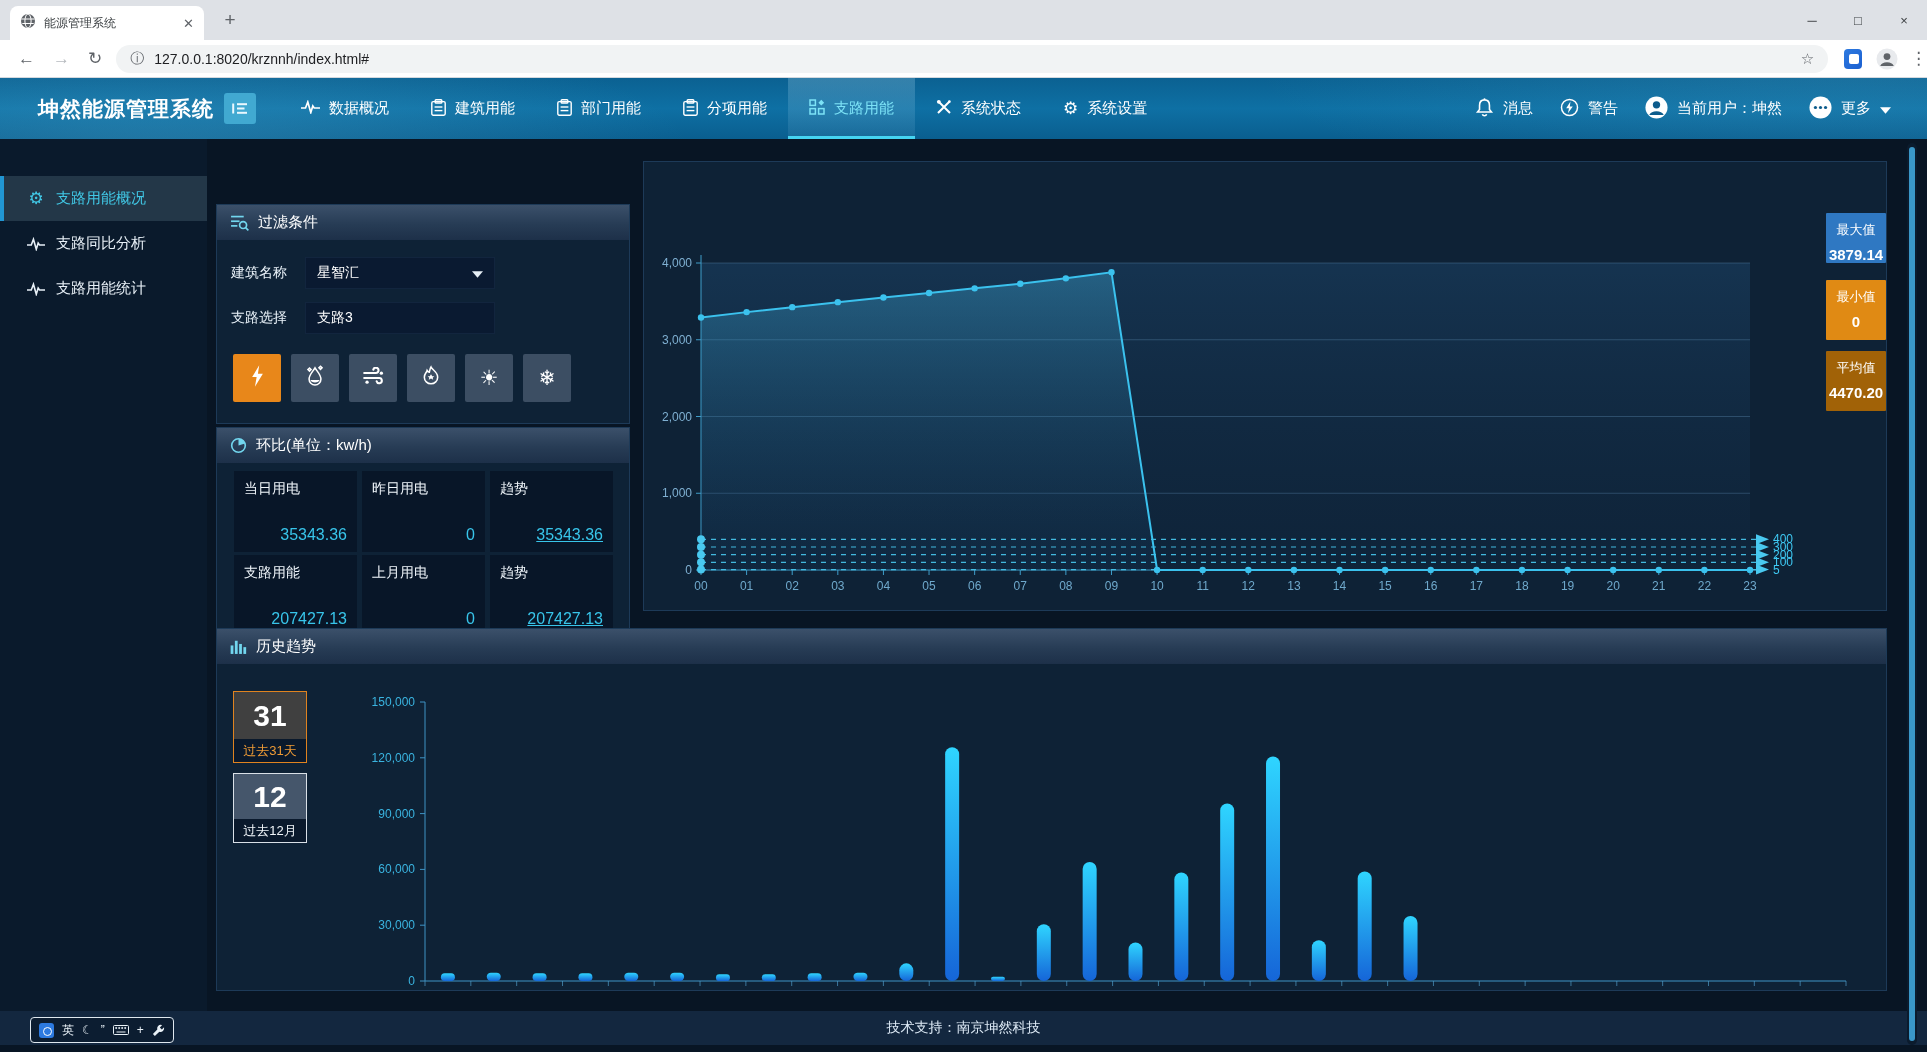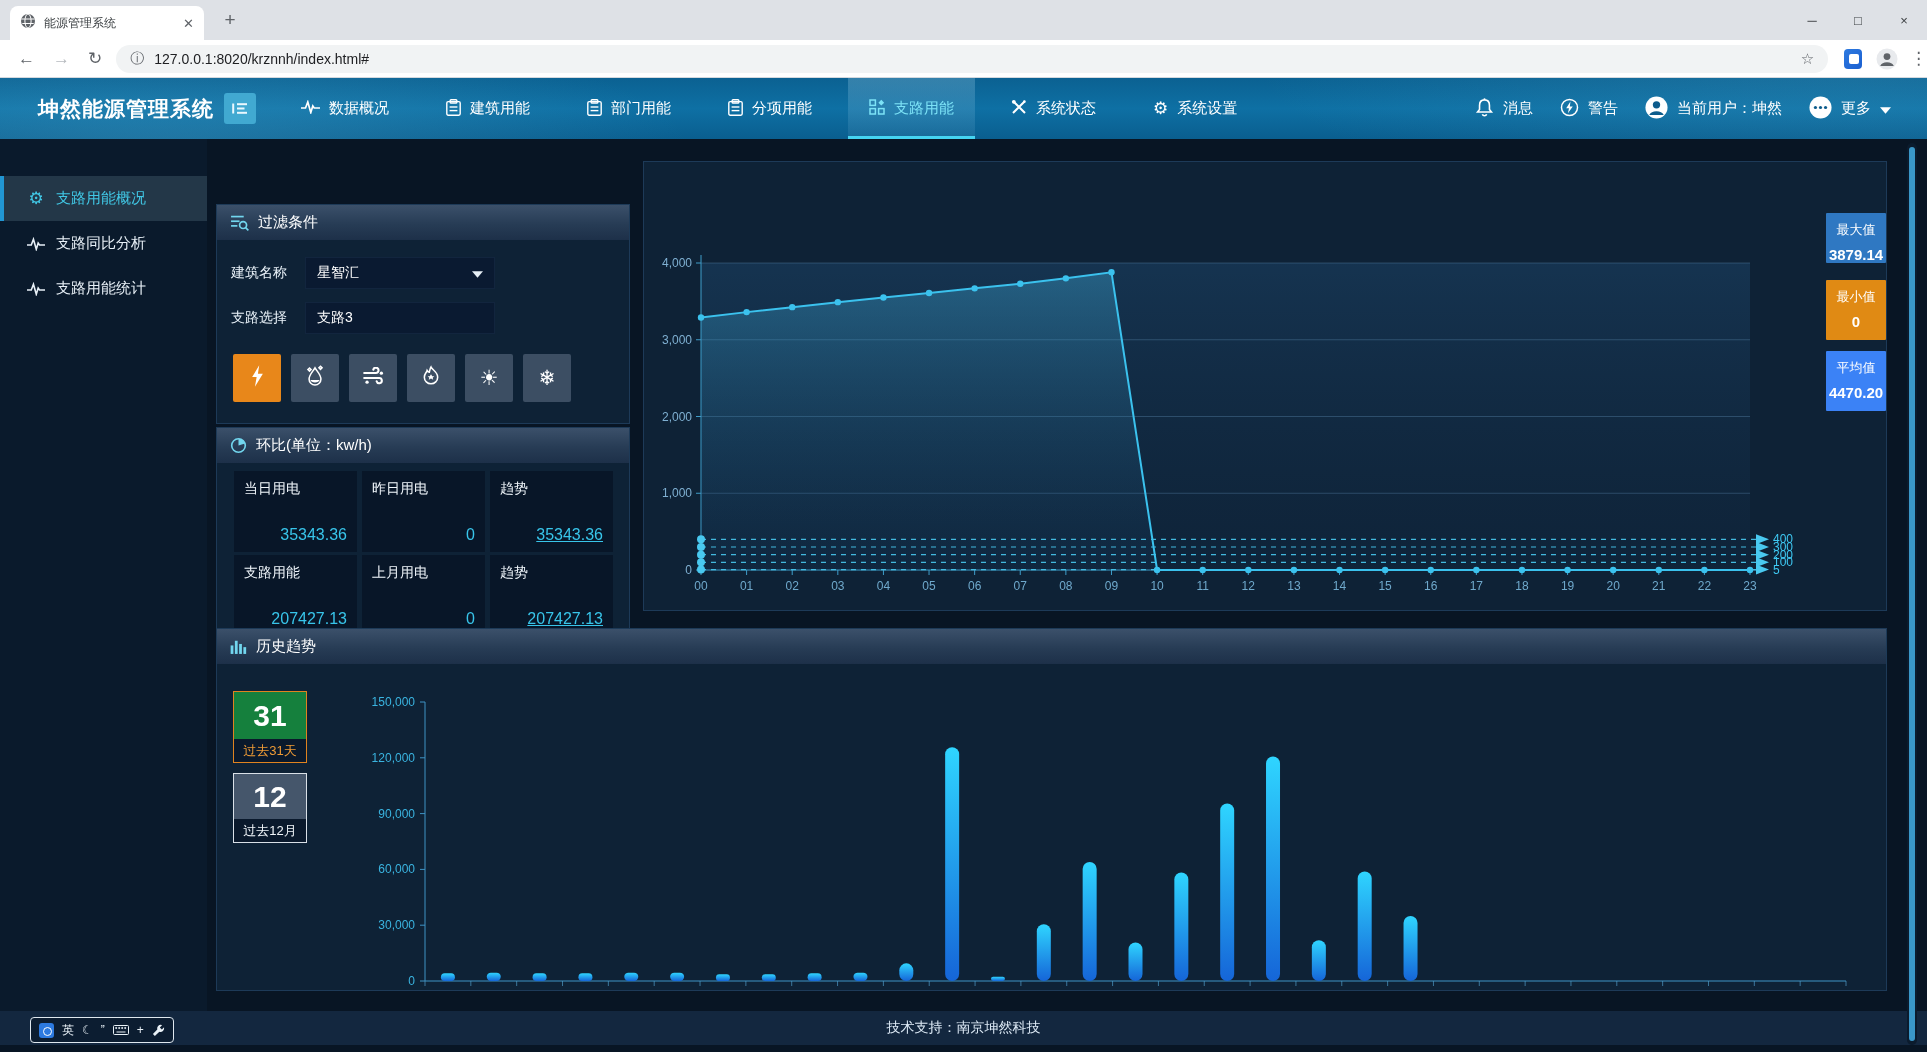--- a/index.html
+++ b/index.html
@@ -27,21 +27,21 @@
   .chrome-menu { margin-left:12px; color:#5f6368; font-size:17px; cursor:pointer; letter-spacing:0; }
 
   
   .navbar { position:absolute; left:0; top:78px; width:1927px; height:61px;
     background:linear-gradient(180deg,#0b6192 0%,#0e70a4 50%,#0a5e8f 100%); }
   .navbar::before { content:""; position:absolute; inset:0;
     background:radial-gradient(ellipse 900px 220px at 8% 120%, rgba(120,210,240,.22), transparent 60%),
                radial-gradient(ellipse 1000px 260px at 96% -30%, rgba(120,210,240,.15), transparent 60%); }
   .logo { position:absolute; left:38px; top:0; height:61px; display:flex; align-items:center; color:#fff; font-size:21px; font-weight:bold; letter-spacing:1px; }
   .nav-toggle { position:absolute; left:224px; top:15px; width:32px; height:31px; background:#41a9d1; border-radius:3px; color:#eaf8fe; display:flex; align-items:center; justify-content:center; cursor:pointer; }
-  .nav-items { position:absolute; left:280px; top:0; height:61px; display:flex;gap:15px; }
+  .nav-items { position:absolute; left:280px; top:0; height:61px; display:flex; }
   .nav-item { display:flex; align-items:center; gap:9px; padding:0 21px; color:#fff; font-size:15px; cursor:pointer; }
   .nav-item.active { background:linear-gradient(180deg,rgba(160,210,235,.28),rgba(120,180,215,.12)); color:#7ce2f6; box-shadow:inset 0 -3px 0 #45d4f2; }
   .nav-right { position:absolute; right:36px; top:0; height:61px; display:flex; align-items:center; gap:13px; color:#fff; font-size:15px; }
   .nav-right .grp { display:flex; align-items:center; gap:9px; cursor:pointer; margin-left:14px; }
 
   
   .sidebar { position:absolute; left:0; top:139px; width:207px; height:872px; background:#0a1a2c; }
   .side-item { margin-top:0; height:45px; display:flex; align-items:center; gap:11px; padding-left:27px; color:#e8f0f7; font-size:15px; cursor:pointer; }
   .side-item:first-child { margin-top:37px; }
   .side-item.active { background:#233748; border-left:4px solid #2196d3; padding-left:23px; color:#41c8e6; }
@@ -72,21 +72,21 @@
   .chart-wrap { position:absolute; left:0; top:35px; }
   .badge { position:absolute; width:60px; text-align:center; color:#fff; border-radius:1px; }
   .badge .b-label { font-size:13px; padding-top:8px; }
   .badge .b-value { font-size:15px; font-weight:bold; margin-top:7px; }
 
   .history-panel { left:216px; top:628px; width:1671px; height:363px; }
   .range-btn { position:absolute; left:16px; width:74px; text-align:center; cursor:pointer; }
   .range-btn .num { font-size:30px; font-weight:bold; color:#fff; display:flex; align-items:center; justify-content:center; }
   .range-btn .lbl { font-size:13px; height:23px; line-height:23px; background:rgba(8,20,38,.6); }
   .btn-31 { top:62px; border:1px solid #e0831f; }
-  .btn-31 .num { height:47px; background:#15803d; }
+  .btn-31 .num { height:47px; background:#404040; }
   .btn-31 .lbl { color:#ef9b36; }
   .btn-12 { top:144px; border:1px solid #d9e0e7; }
   .btn-12 .num { height:45px; background:#45566b; }
   .btn-12 .lbl { color:#f2f6fa; }
 
   .chart text { font-family:"Liberation Sans","DejaVu Sans",sans-serif; }
 
   
   .footer { position:absolute; left:0; top:1011px; width:1927px; height:34px; background:#13273f; display:flex; align-items:center; justify-content:center; color:#ddeaf6; font-size:14px; }
   .ime-bar { position:absolute; left:30px; top:1017px; height:26px; border:1px solid #dfe7ee; border-radius:4px; background:rgba(12,28,48,.92); display:flex; align-items:center; gap:8px; padding:0 8px; color:#e9f1f7; font-size:12px; }
@@ -496,21 +496,21 @@
           <circle cx="1106" cy="373" r="3.2" fill="#3bc2ee"></circle>
         </svg></div>
     <div class="badge" style="top: 51px; right: 0px; background: rgb(47, 120, 194);">
       <div class="b-label">最大值</div>
       <div class="b-value">3879.14</div>
     </div>
     <div class="badge" style="top: 118px; right: 0px; height: 60px; background: rgb(224, 138, 20);">
       <div class="b-label">最小值</div>
       <div class="b-value">0</div>
     </div>
-    <div class="badge" style="top: 189px; right: 0px; height: 60px; background: #3b82f6;">
+    <div class="badge" style="top: 189px; right: 0px; height: 60px; background: #a16207;">
       <div class="b-label">平均值</div>
       <div class="b-value">4470.20</div>
     </div>
   </div>
 
   <div class="panel history-panel">
     <div class="panel-header">
       <span class="ic">
           <svg width="17" height="15" viewBox="0 0 16 14" fill="currentColor">
             <rect x="0.6" y="6" width="2.6" height="8"></rect>

